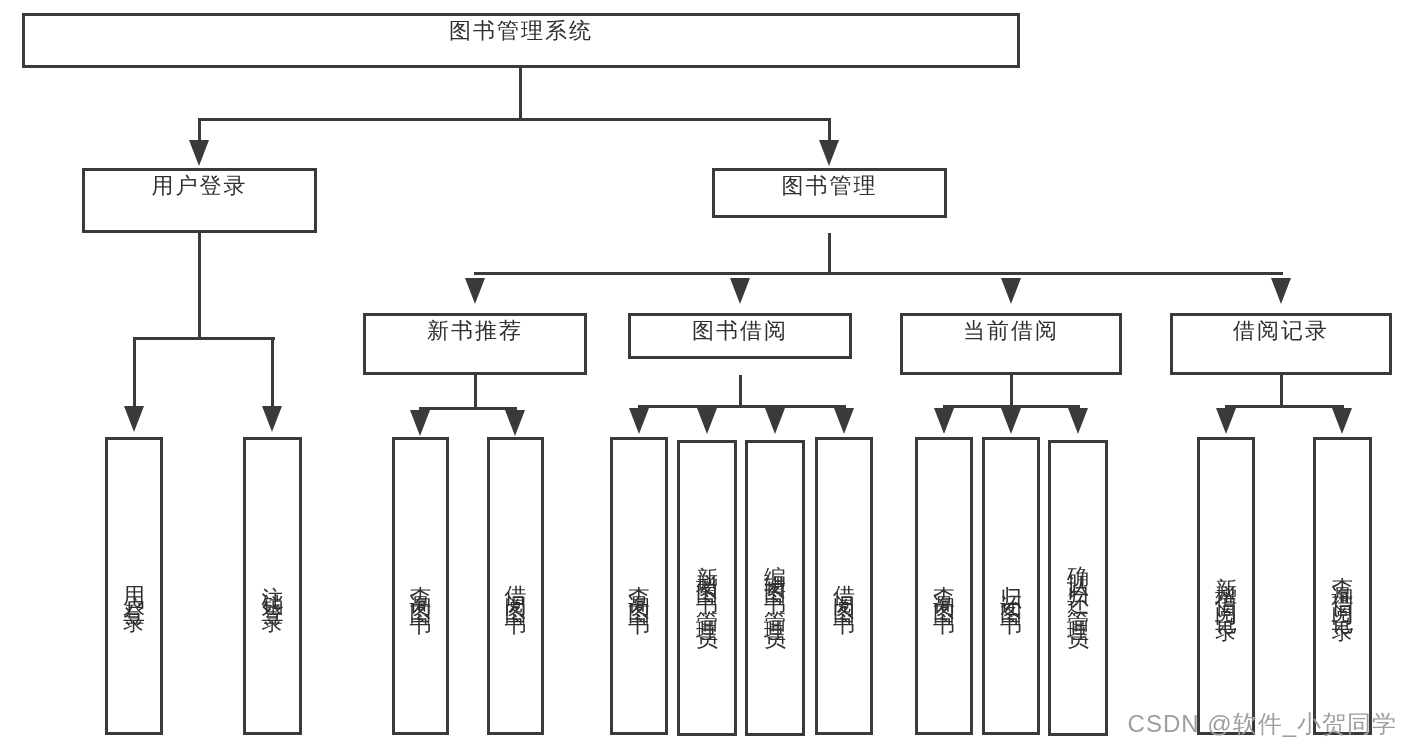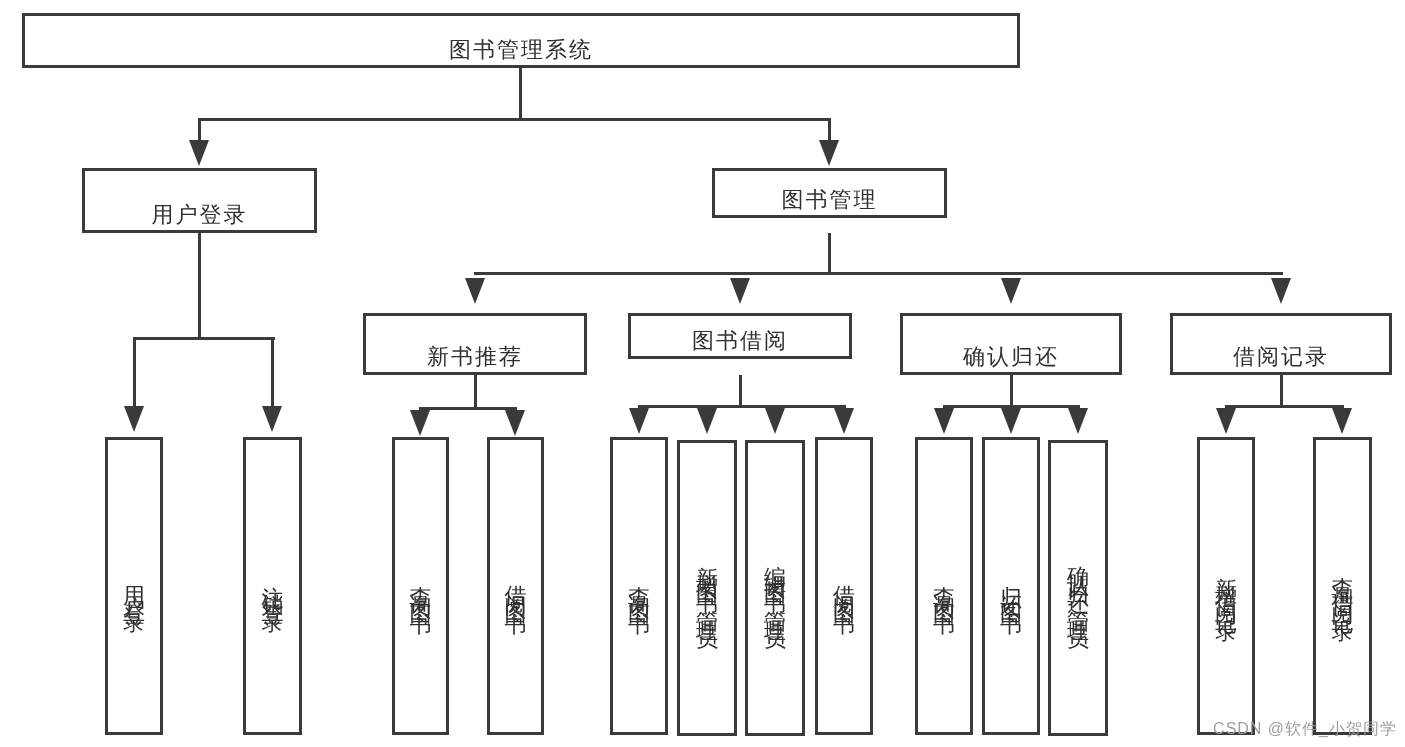--- a/index.html
+++ b/index.html
@@ -12,21 +12,21 @@
   .canvas{
     position:relative;
     width:1405px;height:747px;
     background:var(--bg);
     font-family:"Liberation Sans","DejaVu Sans",sans-serif;
     overflow:hidden;
   }
   .hbox{
     position:absolute;box-sizing:border-box;
     border:3px solid var(--line);background:#fff;
-    display:flex;align-items:flex-end;justify-content:center;
+    display:flex;align-items:flex-start;justify-content:center;
     font-size:22px;color:var(--text);letter-spacing:2px;
     white-space:nowrap;
   }
   .vbox{
     position:absolute;box-sizing:border-box;
     border:3px solid var(--line);background:#fff;
     display:flex;align-items:center;justify-content:center;
   }
   .vtext{
     writing-mode:vertical-rl;text-orientation:mixed;
@@ -35,21 +35,21 @@
   }
   .line{position:absolute;background:var(--line);}
   .arrow{
     position:absolute;width:0;height:0;
     border-left:10px solid transparent;
     border-right:10px solid transparent;
     border-top:26px solid var(--line);
   }
   .watermark{
     position:absolute;right:8px;bottom:7px;
-    font-size:16px;color:var(--wm);letter-spacing:1px;
+    font-size:24px;color:var(--wm);letter-spacing:1px;
     z-index:10;white-space:nowrap;
   }
 </style>
 </head>
 <body>
 
 <div class="canvas">
 
   <div class="hbox" style="left:22px;top:13px;width:998px;height:55px">
     <span>图书管理系统</span>
@@ -83,21 +83,21 @@
   <div class="arrow" style="left:1001px;top:278px"></div>
   <div class="arrow" style="left:1271px;top:278px"></div>
 
   <div class="hbox" style="left:363px;top:313px;width:224px;height:62px">
     <span>新书推荐</span>
   </div>
   <div class="hbox" style="left:628px;top:313px;width:224px;height:46px">
     <span>图书借阅</span>
   </div>
   <div class="hbox" style="left:900px;top:313px;width:222px;height:62px">
-    <span>确认归还</span>
+    <span>当前借阅</span>
   </div>
   <div class="hbox" style="left:1170px;top:313px;width:222px;height:62px">
     <span>借阅记录</span>
   </div>
 
   <div class="line" style="left:474px;top:375px;width:3px;height:35px"></div>
   <div class="line" style="left:419px;top:407px;width:98px;height:3px"></div>
   <div class="arrow" style="left:410px;top:410px"></div>
   <div class="arrow" style="left:505px;top:410px"></div>
 

